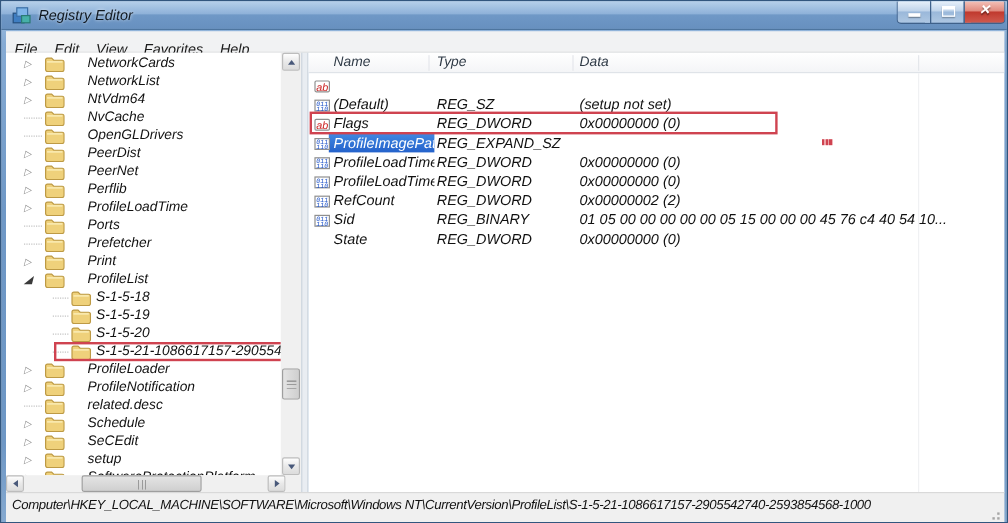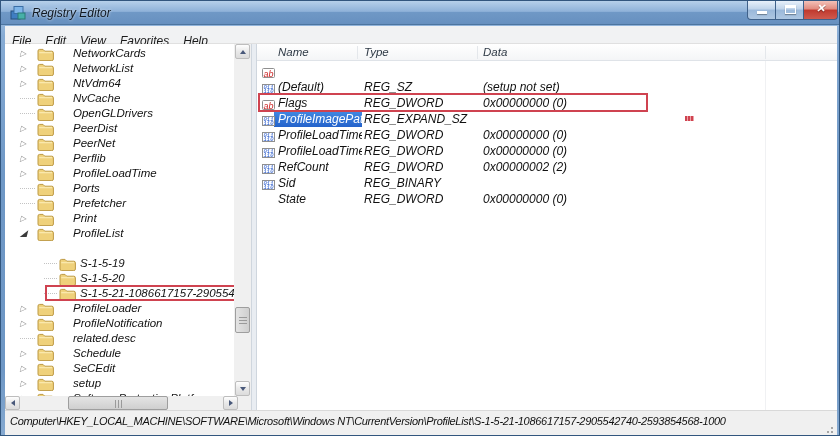--- a/index.html
+++ b/index.html
@@ -240,20 +240,28 @@
           <span class="tw-label l1">Print</span>
         </div>
         <div class="tree-row" style="top: 182px;">
           <span class="tw-arrow exp">◢</span>
           <span class="tw-folder l1"><svg width="17" height="13" viewBox="0 0 17 13">
               <path d="M1 11 V3 q0-1.6 1.6-1.6 h3.4 l1.8 1.8 h7 q1.6 0 1.6 1.6 v6.2 q0 1.6-1.6 1.6 h-12.2 q-1.6 0-1.6-1.6 z" fill="#efd17b" stroke="#bd9a45"></path>
               <path d="M2.2 4.6 h12.8" stroke="#f9e8ac" stroke-width="1.4"></path>
             </svg></span>
           <span class="tw-label l1">ProfileList</span>
         </div>
+        <div class="tree-row" style="top: 197px;">
+          <span class="tw-stub l2"></span>
+          <span class="tw-folder l2"><svg width="17" height="13" viewBox="0 0 17 13">
+              <path d="M1 11 V3 q0-1.6 1.6-1.6 h3.4 l1.8 1.8 h7 q1.6 0 1.6 1.6 v6.2 q0 1.6-1.6 1.6 h-12.2 q-1.6 0-1.6-1.6 z" fill="#efd17b" stroke="#bd9a45"></path>
+              <path d="M2.2 4.6 h12.8" stroke="#f9e8ac" stroke-width="1.4"></path>
+            </svg></span>
+          <span class="tw-label l2">S-1-5-18</span>
+        </div>
         <div class="tree-row" style="top: 212px;">
           <span class="tw-stub l2"></span>
           <span class="tw-folder l2"><svg width="17" height="13" viewBox="0 0 17 13">
               <path d="M1 11 V3 q0-1.6 1.6-1.6 h3.4 l1.8 1.8 h7 q1.6 0 1.6 1.6 v6.2 q0 1.6-1.6 1.6 h-12.2 q-1.6 0-1.6-1.6 z" fill="#efd17b" stroke="#bd9a45"></path>
               <path d="M2.2 4.6 h12.8" stroke="#f9e8ac" stroke-width="1.4"></path>
             </svg></span>
           <span class="tw-label l2">S-1-5-19</span>
         </div>
         <div class="tree-row" style="top: 227px;">
           <span class="tw-stub l2"></span>
@@ -426,20 +434,21 @@
           <span class="vcell vdata">0x00000002 (2)</span>
         </div>
         <div class="val-row" style="top: 115px;">
           <span class="vicon"><svg width="15" height="12">
               <rect x="1.5" y="1.5" width="12" height="9" fill="#fff" stroke="#8f8f8f"></rect>
               <text x="7.5" y="6.2" text-anchor="middle" font-size="5.5" font-family="Liberation Mono,monospace" fill="#1b50c8">011</text>
               <text x="7.5" y="10.4" text-anchor="middle" font-size="5.5" font-family="Liberation Mono,monospace" fill="#1b50c8">110</text>
             </svg></span>
           <span class="vcell vname">Sid</span>
           <span class="vcell vtype">REG_BINARY</span>
+          <span class="vcell vdata">01 05 00 00 00 00 00 05 15 00 00 00 45 76 c4 40 54 10...</span>
         </div>
         <div class="val-row" style="top: 131px;">
           <span class="vicon"><svg width="15" height="12">
               <rect x="1.5" y="1.5" width="12" height="9" fill="#fff" stroke="#8f8f8f"></rect>
               <text x="7.5" y="6.2" text-anchor="middle" font-size="5.5" font-family="Liberation Mono,monospace" fill="#1b50c8">011</text>
               <text x="7.5" y="10.4" text-anchor="middle" font-size="5.5" font-family="Liberation Mono,monospace" fill="#1b50c8">110</text>
             </svg></span>
           <span class="vcell vname">State</span>
           <span class="vcell vtype">REG_DWORD</span>
           <span class="vcell vdata">0x00000000 (0)</span>

